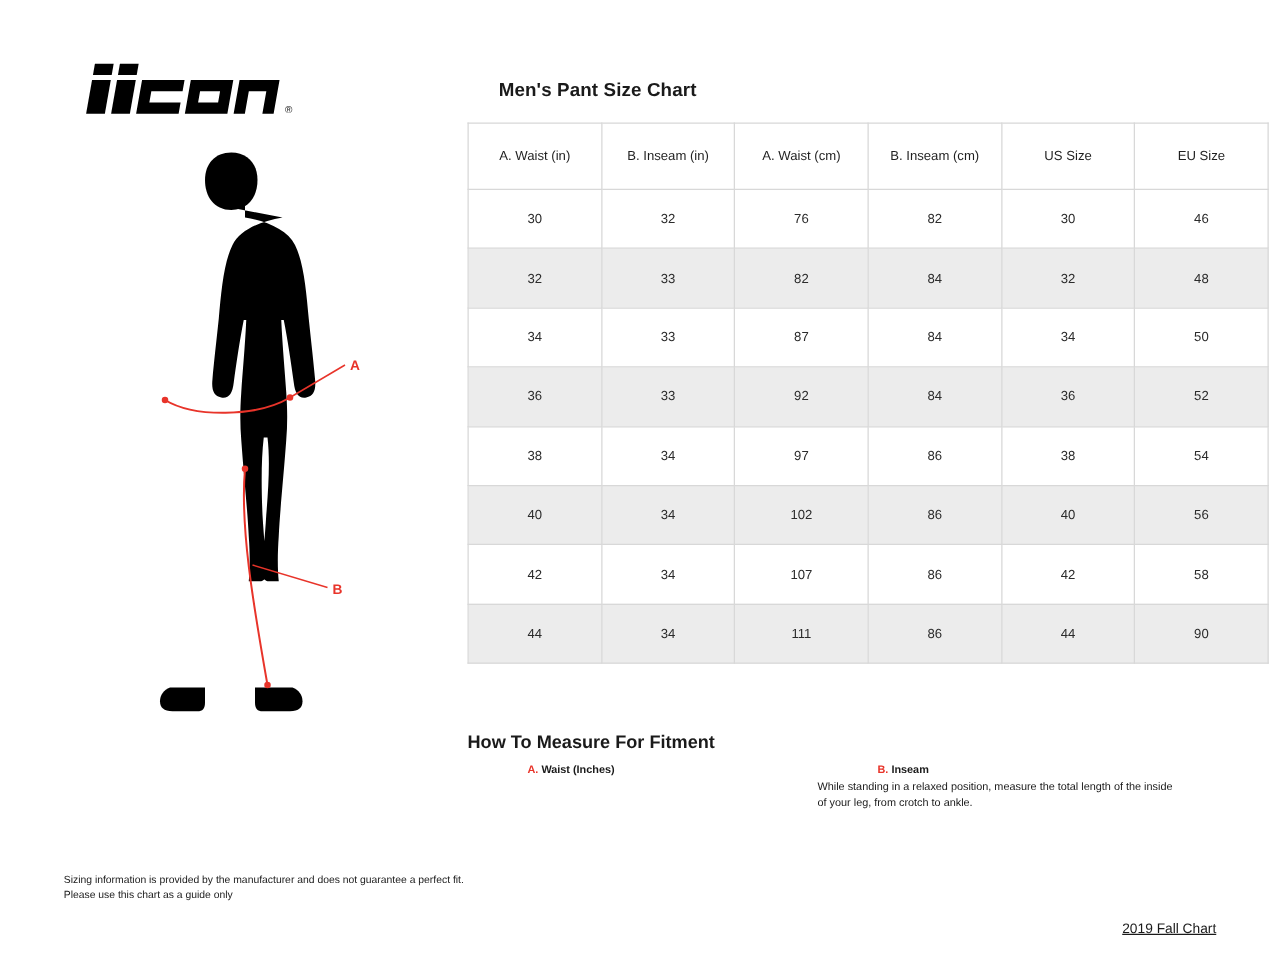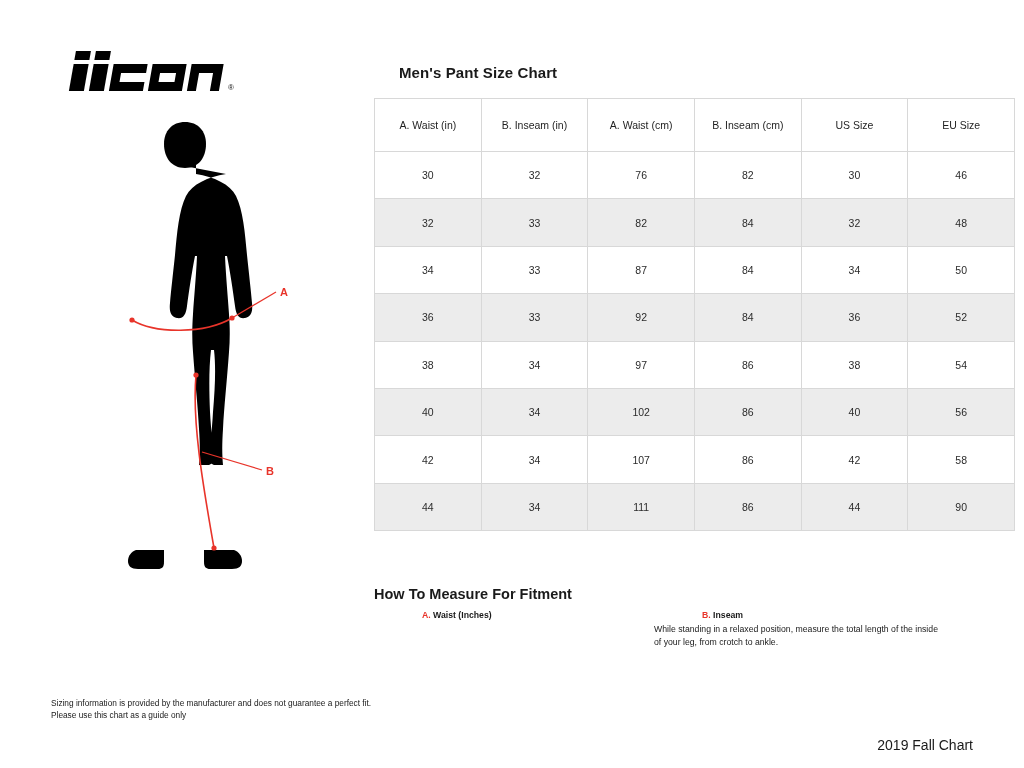--- a/index.html
+++ b/index.html
@@ -104,22 +104,23 @@
     top: 697px;
     font-size: 8.3px;
     line-height: 1.5;
     color: #1a1a1a;
     width: 420px;
   }
   #edition {
     position: absolute;
     right: 51px;
     top: 737px;
-    font-size: 14px;
-    color: #1a1a1a;
+    font-size: 11px;
+    color: #1a1a1a;
+    text-decoration: underline;
   }
 
   .callout-label {
     font-size: 11px;
     font-weight: bold;
     fill: #e8342a;
   }
 </style>
 </head>
 <body>

